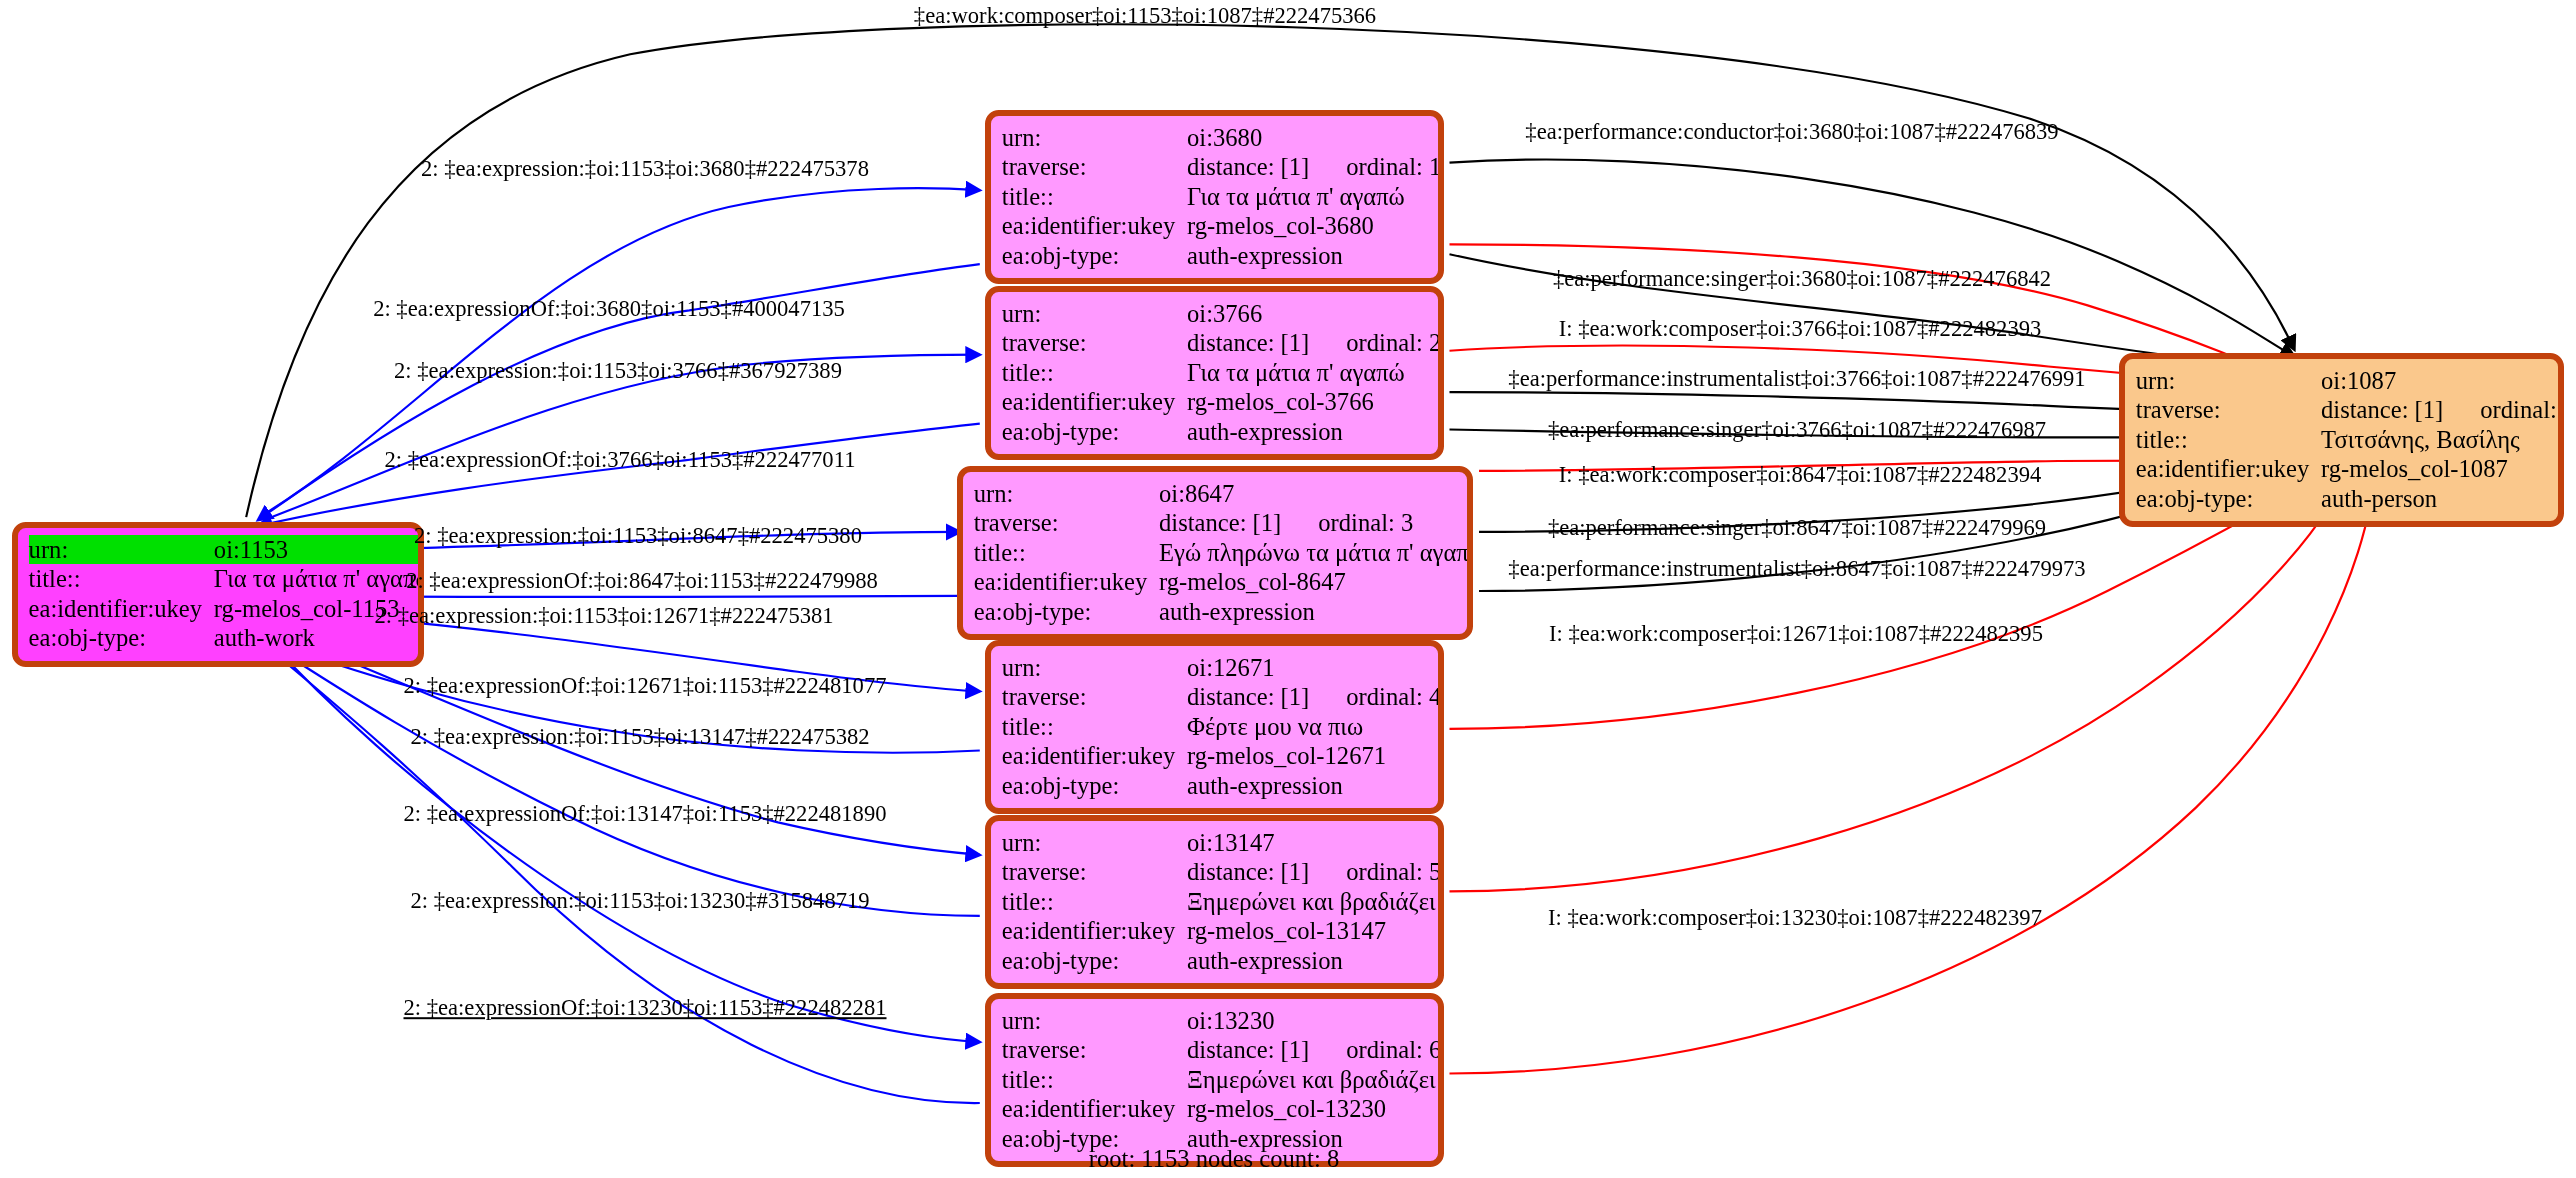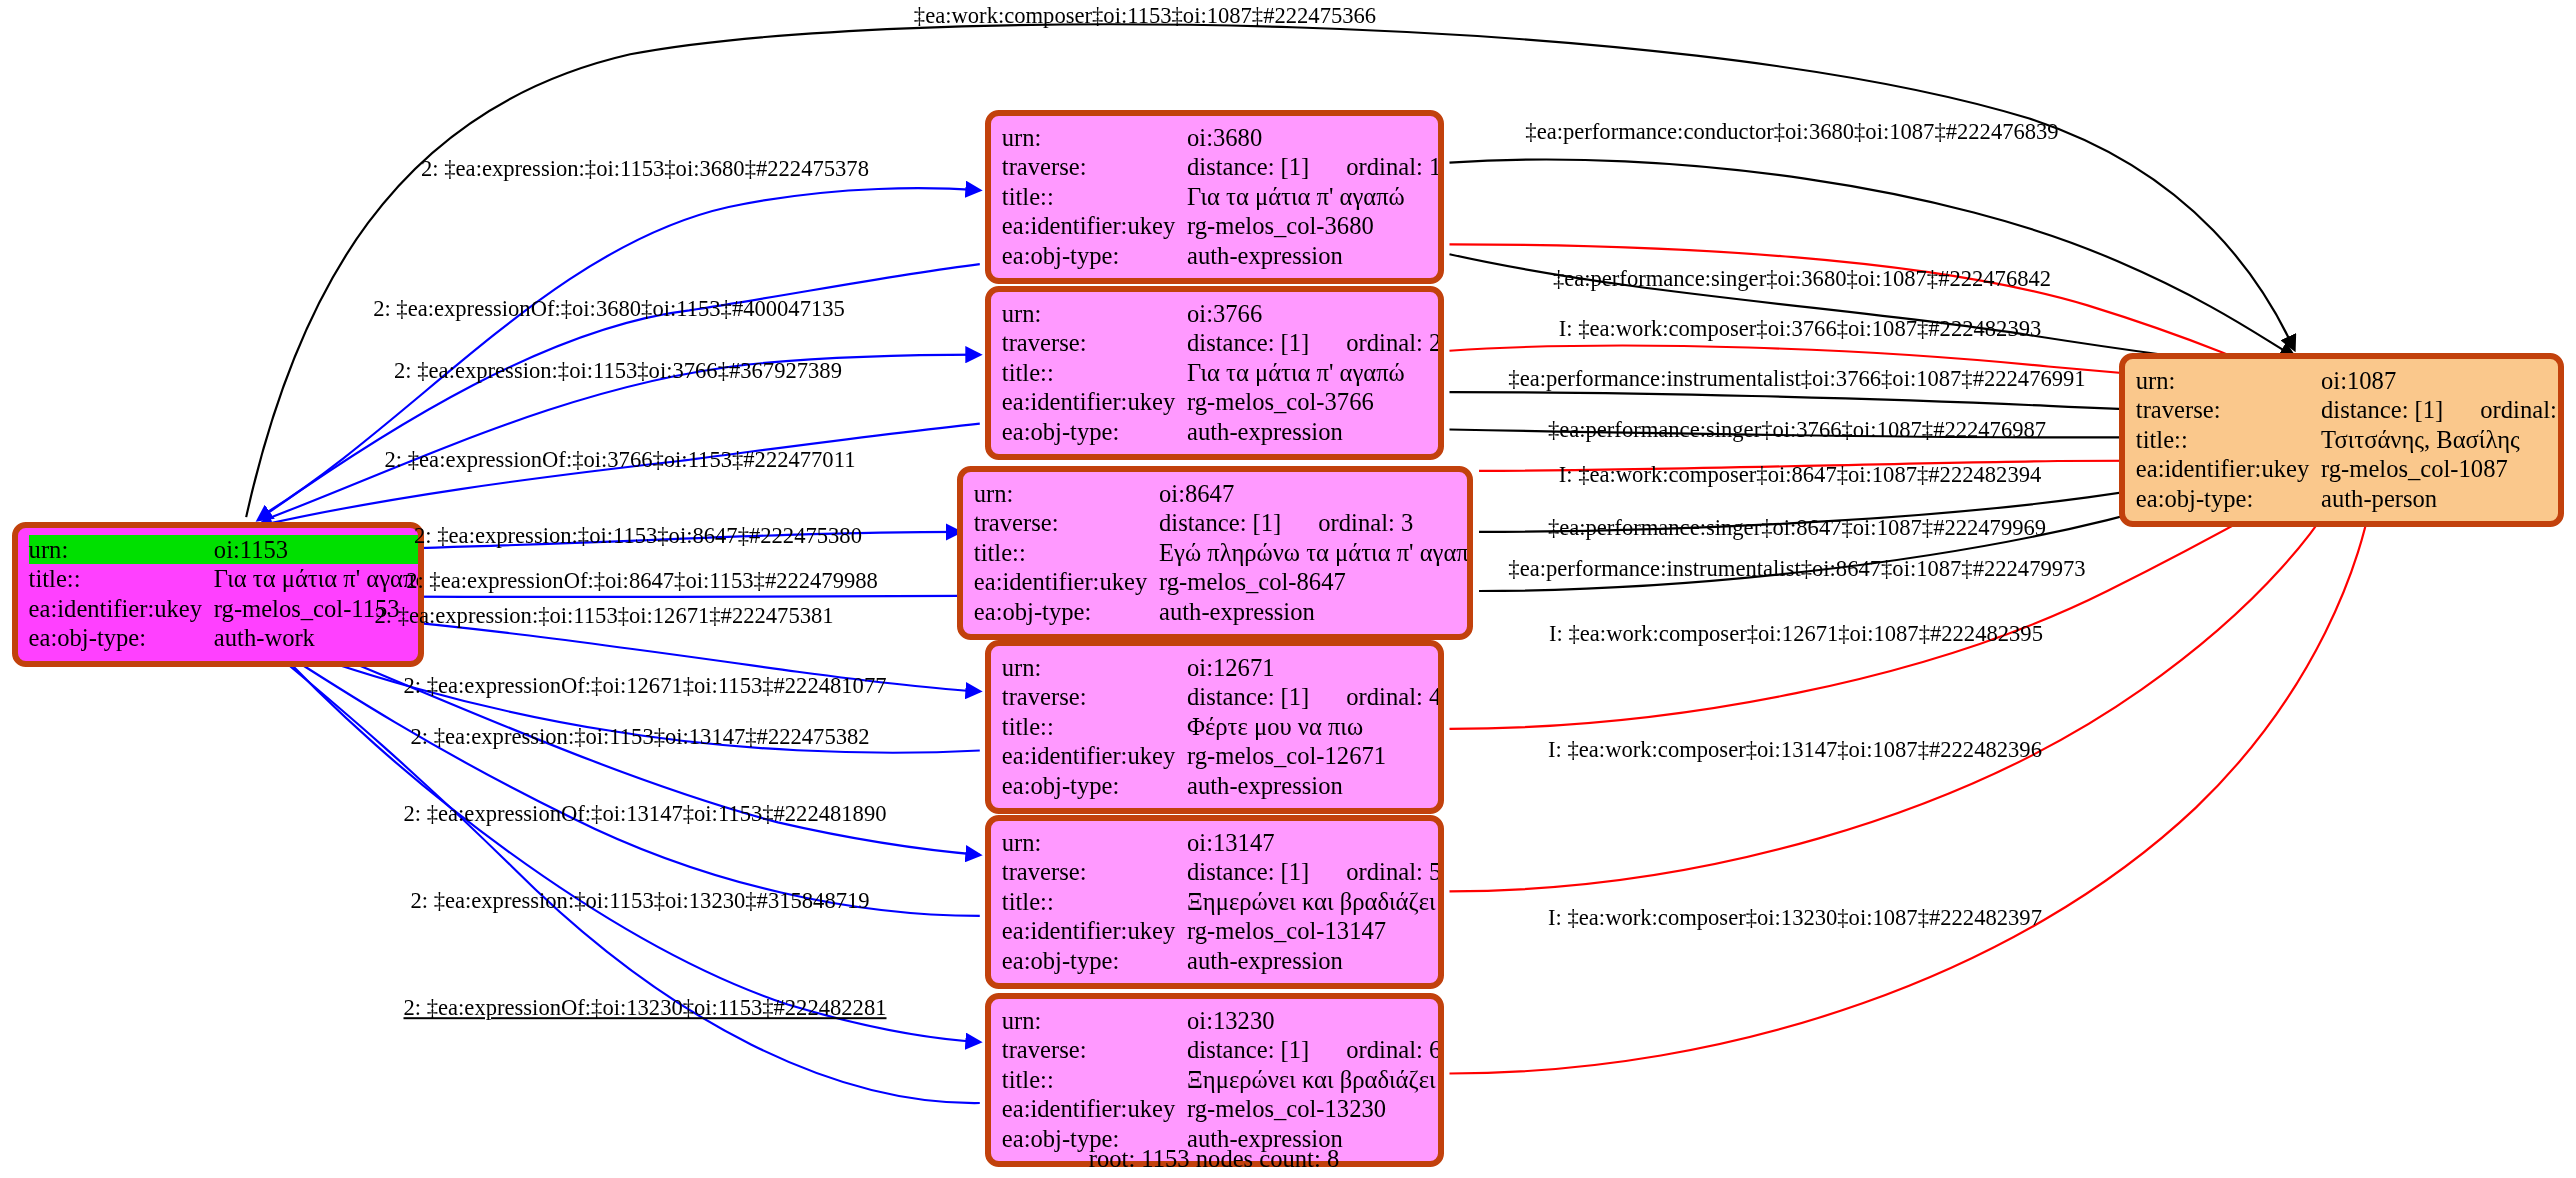--- a/index.html
+++ b/index.html
@@ -350,19 +350,18 @@
 
   <div class="elabel" style="left:1792px;top:132px;">‡ea:performance:conductor‡oi:3680‡oi:1087‡#222476839</div>
   <div class="elabel" style="left:1802px;top:279px;">‡ea:performance:singer‡oi:3680‡oi:1087‡#222476842</div>
   <div class="elabel" style="left:1800px;top:329px;">I: ‡ea:work:composer‡oi:3766‡oi:1087‡#222482393</div>
   <div class="elabel" style="left:1797px;top:379px;">‡ea:performance:instrumentalist‡oi:3766‡oi:1087‡#222476991</div>
   <div class="elabel" style="left:1797px;top:430px;">‡ea:performance:singer‡oi:3766‡oi:1087‡#222476987</div>
   <div class="elabel" style="left:1800px;top:475px;">I: ‡ea:work:composer‡oi:8647‡oi:1087‡#222482394</div>
   <div class="elabel" style="left:1797px;top:528px;">‡ea:performance:singer‡oi:8647‡oi:1087‡#222479969</div>
   <div class="elabel" style="left:1797px;top:569px;">‡ea:performance:instrumentalist‡oi:8647‡oi:1087‡#222479973</div>
   <div class="elabel" style="left:1796px;top:634px;">I: ‡ea:work:composer‡oi:12671‡oi:1087‡#222482395</div>
-  <div class="elabel" style="left:1795px;top:750px;">I: ‡ea:work:composer‡oi:13147‡oi:1087‡#222482396</div>
   <div class="elabel" style="left:1795px;top:918px;">I: ‡ea:work:composer‡oi:13230‡oi:1087‡#222482397</div>
 
   <div class="caption" style="left:1214px;top:1145px;">root: 1153 nodes count: 8</div>
 
 </div>
 
 
 </body></html>

